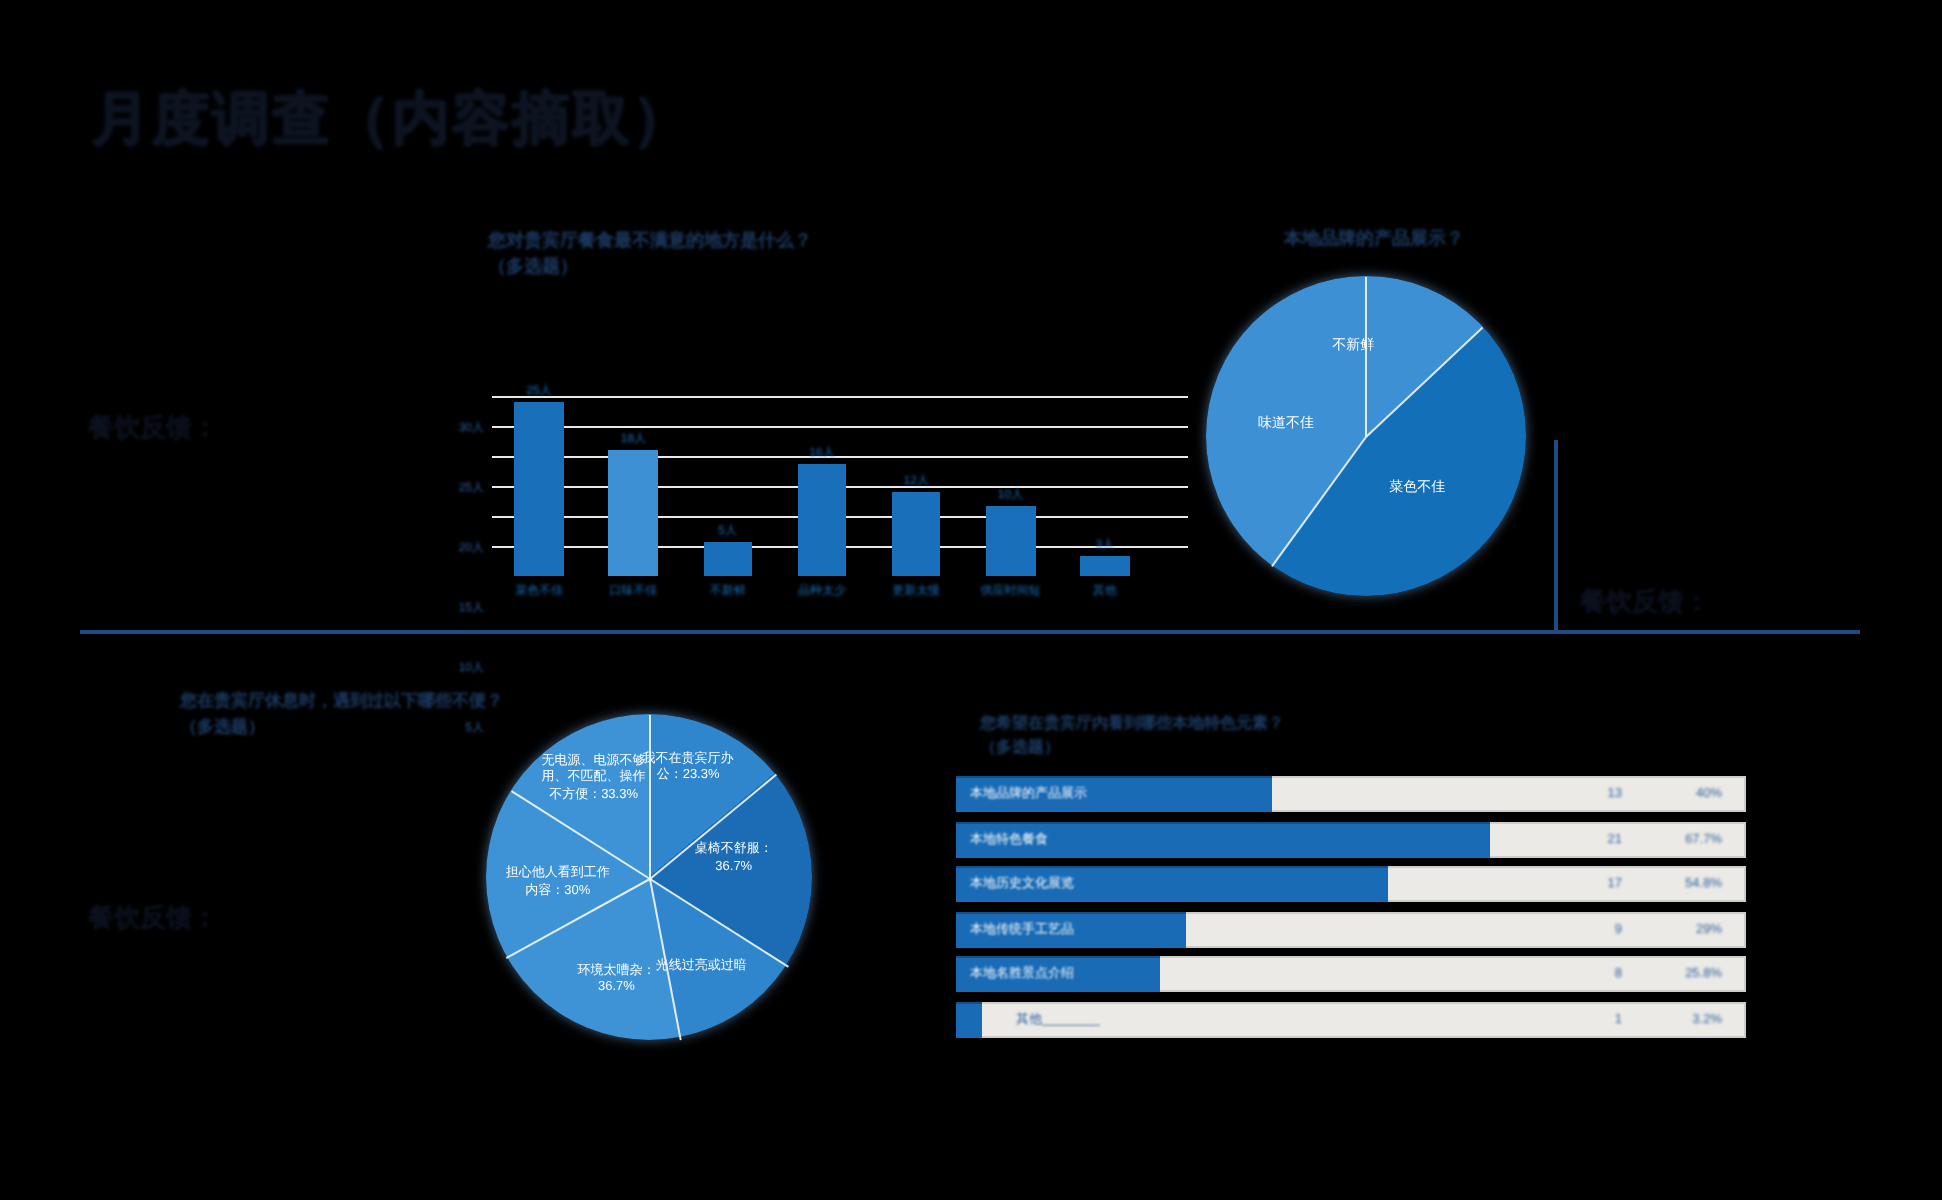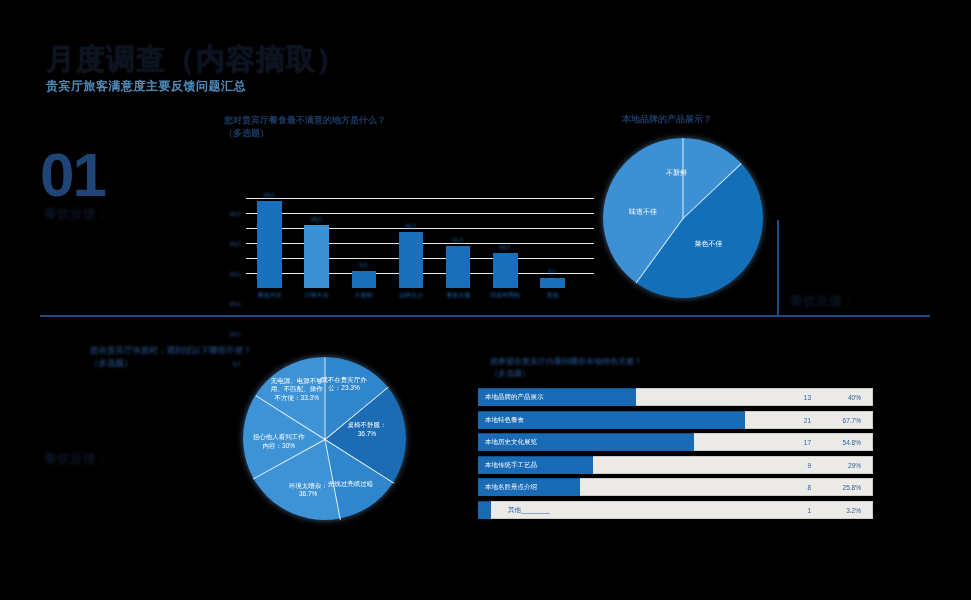--- a/index.html
+++ b/index.html
@@ -16,21 +16,21 @@
            box-shadow:0 3px 0 -1px #173a6b;}
   .vrule{position:absolute;left:777px;top:220px;width:0;height:95px;border-left:2px solid #1f4a86;}
 
   
   .bignum{position:absolute;font-size:62px;font-weight:bold;color:#1f4576;line-height:.82;letter-spacing:-2px;}
   .numlabel{position:absolute;font-size:13px;font-weight:bold;color:#0b1220;filter:blur(.8px);white-space:nowrap;}
 
   
   .chartbox{position:absolute;}
   .chart-title{position:absolute;font-size:9px;font-weight:bold;color:#1b3a63;filter:blur(.75px);
-               line-height:1.45;white-space:pre-line;}
+               line-height:1.45;white-space:pre-line;margin-left:20px;}
   .grid-line{position:absolute;left:0;height:0;border-top:1px solid #e9e9e9;box-shadow:0 2px 0 -1px #d8d8d8;}
   .ytick{position:absolute;right:100%;margin-right:4px;font-size:6px;color:#2a5f9e;filter:blur(.85px);
          transform:translateY(-50%);white-space:nowrap;}
   .bar{position:absolute;bottom:0;background:#1a6fbb;}
   .bar-val{position:absolute;bottom:100%;left:50%;transform:translateX(-50%);margin-bottom:1px;
            font-size:6px;color:#1a6fbb;filter:blur(.85px);white-space:nowrap;}
   .xtick{position:absolute;top:100%;left:50%;transform:translateX(-50%);margin-top:3px;font-size:6px;
          color:#1a6fbb;filter:blur(.85px);white-space:nowrap;}
 
   
@@ -57,26 +57,24 @@
                filter:blur(.8px);line-height:1.5;white-space:pre-line;margin-left:12px;}
   .sec2-title{position:absolute;left:46px;top:344px;font-size:8.5px;font-weight:bold;color:#1b3a63;
               filter:blur(.8px);line-height:1.5;white-space:pre-line;margin-left:44px;}
 </style>
 </head>
 <body>
 
 <div class="stage">
 
   <div class="doc-title">月度调查（内容摘取）</div>
-  <div class="doc-sub">贵宾厅旅客满意度主要反馈问题汇总</div>
 
   <div class="divider"></div>
   <div class="vrule"></div>
 
-  <div class="bignum" style="left:40px;top:150px;">01</div>
   <div class="numlabel" style="left:44px;top:205px;">餐饮反馈：</div>
 
   <div class="numlabel" style="left:44px;top:450px;">餐饮反馈：</div>
 
   <div class="numlabel" style="left:790px;top:292px;">餐饮反馈：</div>
 
   <div class="chart-title" style="left:224px;top:114px;width:180px;">您对贵宾厅餐食最不满意的地方是什么？
 （多选题）</div>
 
   <div class="chartbox" id="barchart" style="left:246px;top:183px;width:330px;height:105px;">

